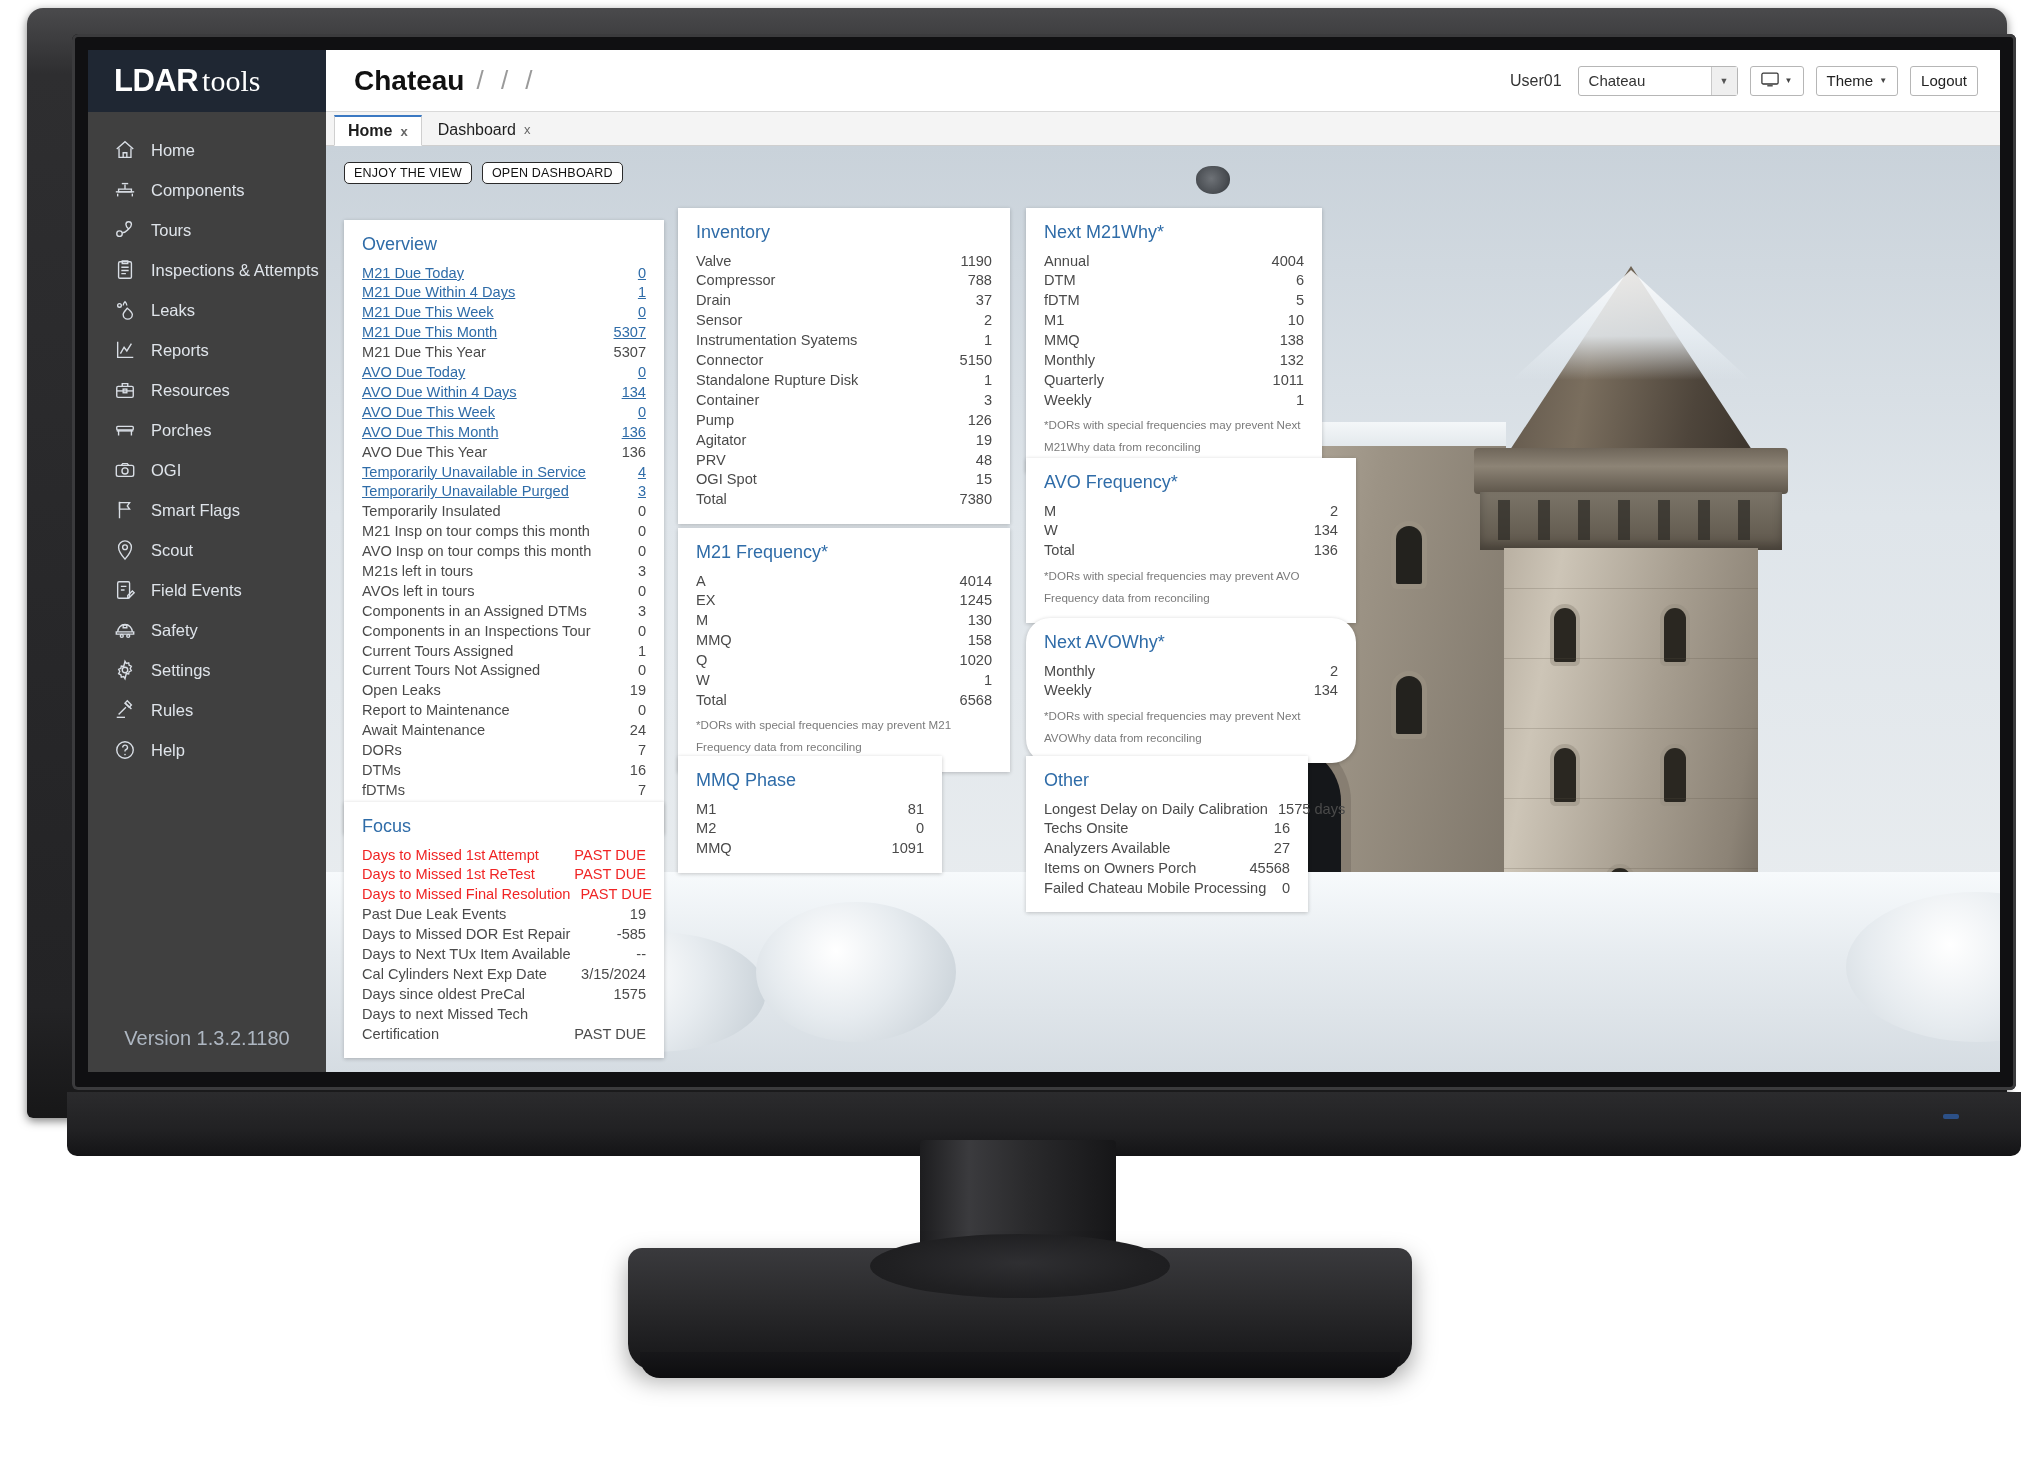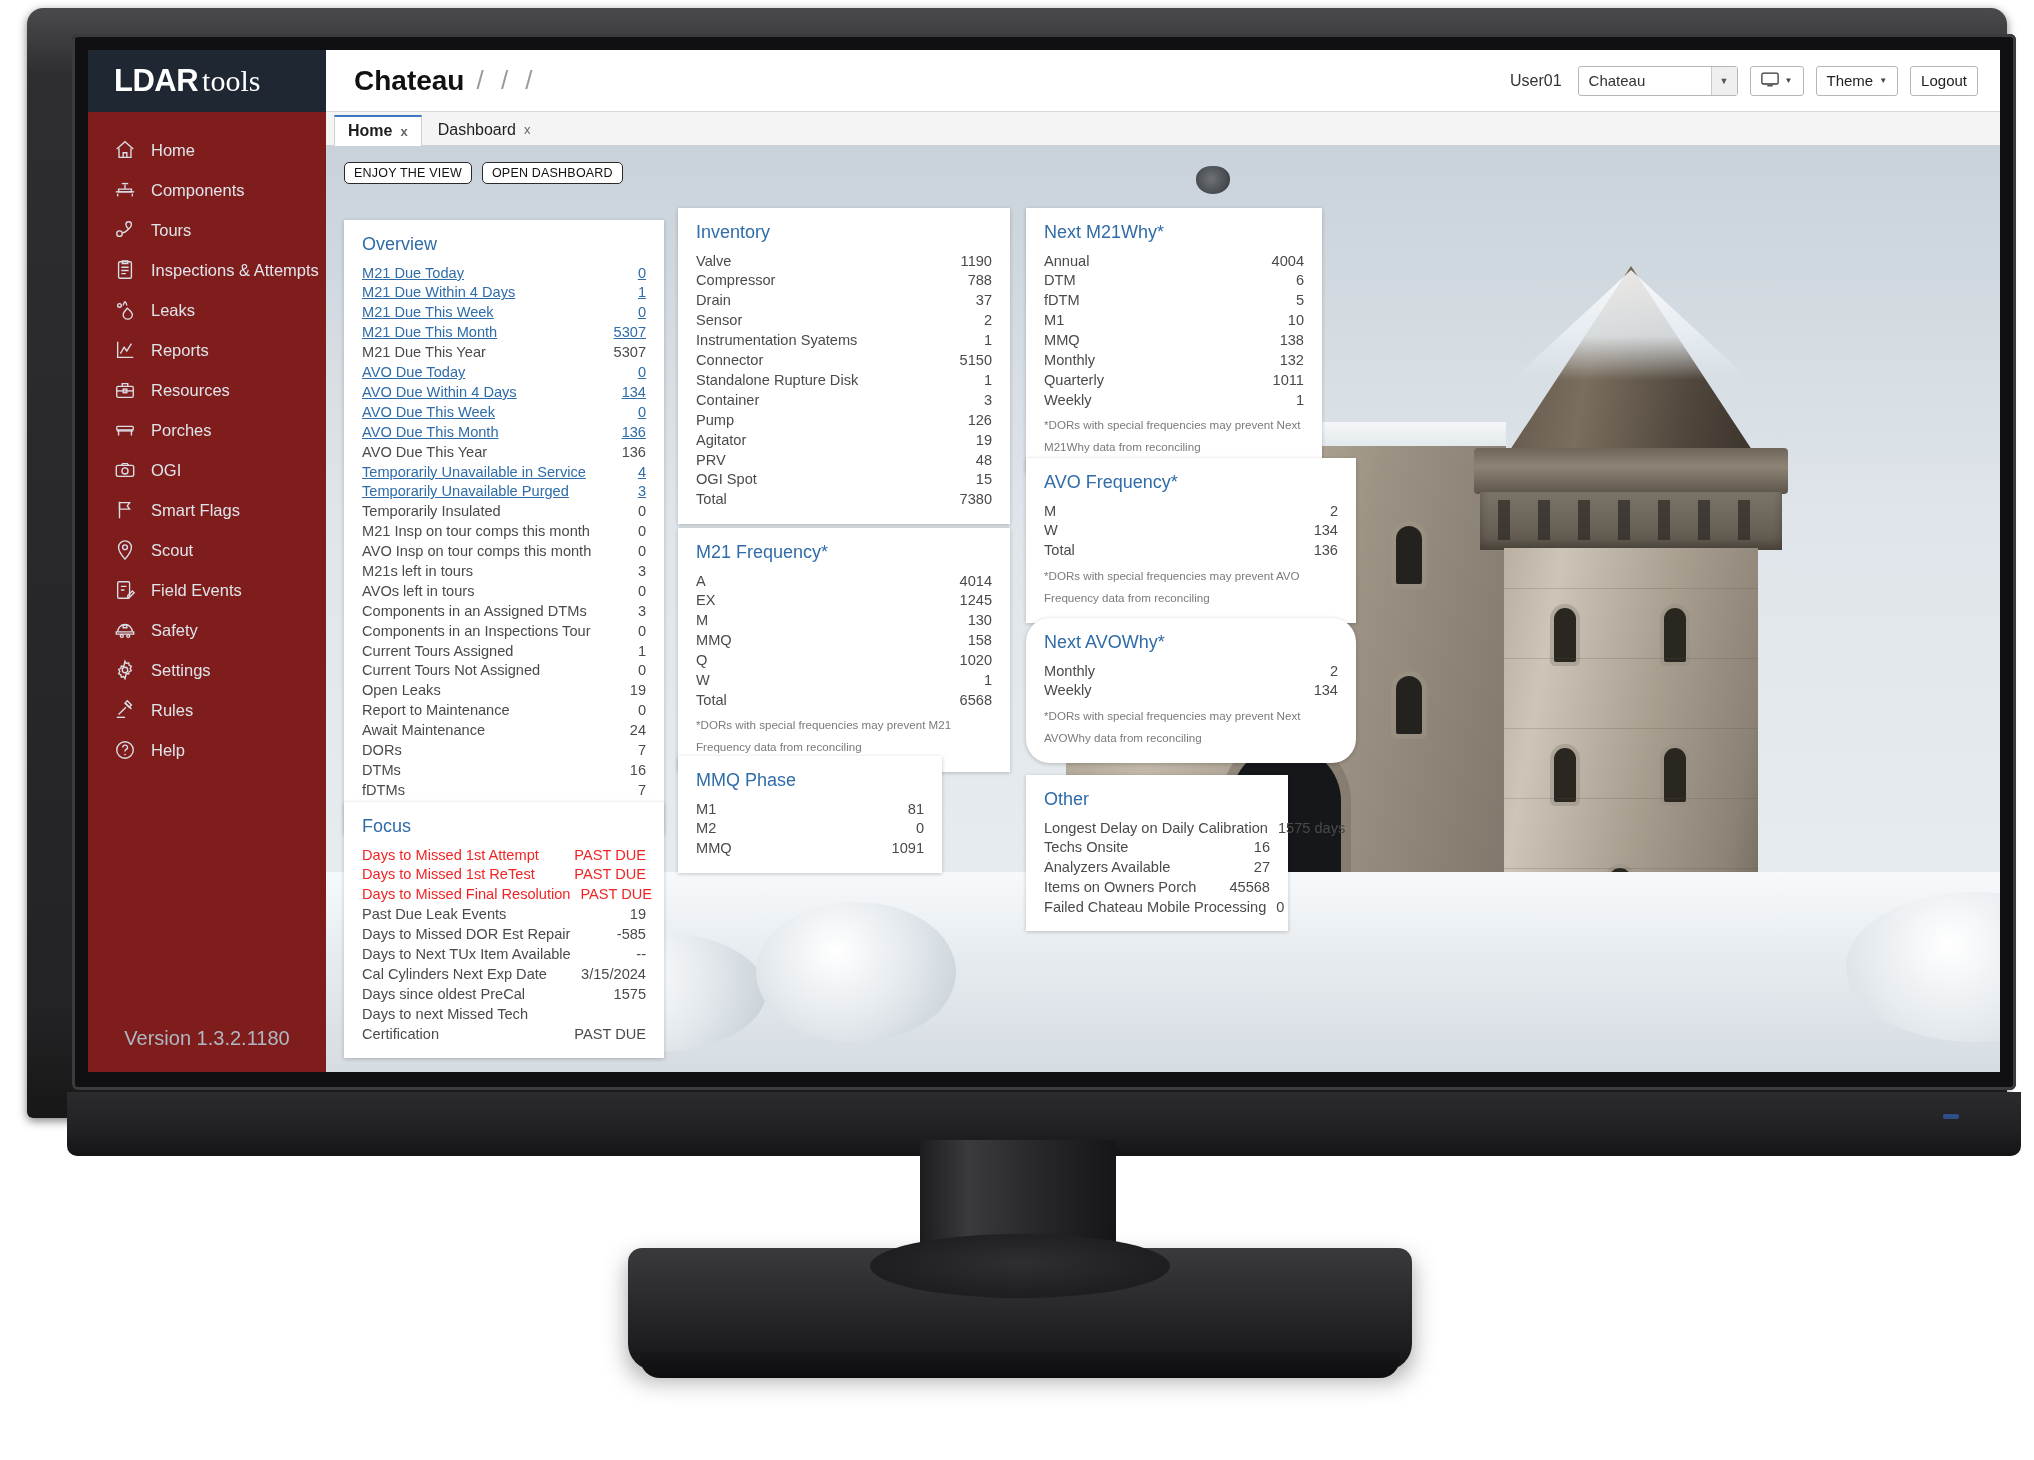--- a/index.html
+++ b/index.html
@@ -65,21 +65,21 @@
     position:absolute;left:640px;top:1352px;width:760px;height:26px;
     background:linear-gradient(180deg,#17171a,#0d0d0f);border-radius:0 0 20px 20px;
   }
 
   
   #app { position:absolute; inset:0; display:flex; }
 
   
   #sidebar {
     width: 238px; flex: 0 0 238px;
-    background: #7f1d1d;
+    background: #404040;
     display: flex; flex-direction: column;
     position: relative;
   }
   #brand {
     height: 62px; background: #1f2733;
     display:flex; align-items:center; padding-left: 26px;
     color:#fff;
   }
   .brand-ldar { font-weight: 700; font-size: 31px; letter-spacing: -.5px; }
   .brand-tools { font-family:"Liberation Serif", serif; font-size: 30px; font-weight:400; margin-left:4px; }
@@ -264,21 +264,21 @@
   }
 
   #panel-overview { left: 18px;  top: 170px; width: 320px; }
   #panel-focus    { left: 18px;  top: 752px; width: 320px; }
   #panel-inventory{ left: 352px; top: 158px; width: 332px; }
   #panel-m21freq  { left: 352px; top: 478px; width: 332px; }
   #panel-mmq      { left: 352px; top: 706px; width: 264px; }
   #panel-nextm21  { left: 700px; top: 158px; width: 296px; }
   #panel-avofreq  { left: 700px; top: 408px; width: 330px; }
   #panel-nextavo  { left: 700px; top: 568px; width: 330px; border-radius: 24px; }
-  #panel-other    { left: 700px; top: 706px; width: 262px; margin-top: 19px; }
+  #panel-other    { left: 700px; top: 706px; width: 282px; }
 </style>
 </head>
 <body>
 
 <div id="scene">
 
   <div id="monitor-outer">
     <div id="monitor-inner">
 
       <div id="screen">

